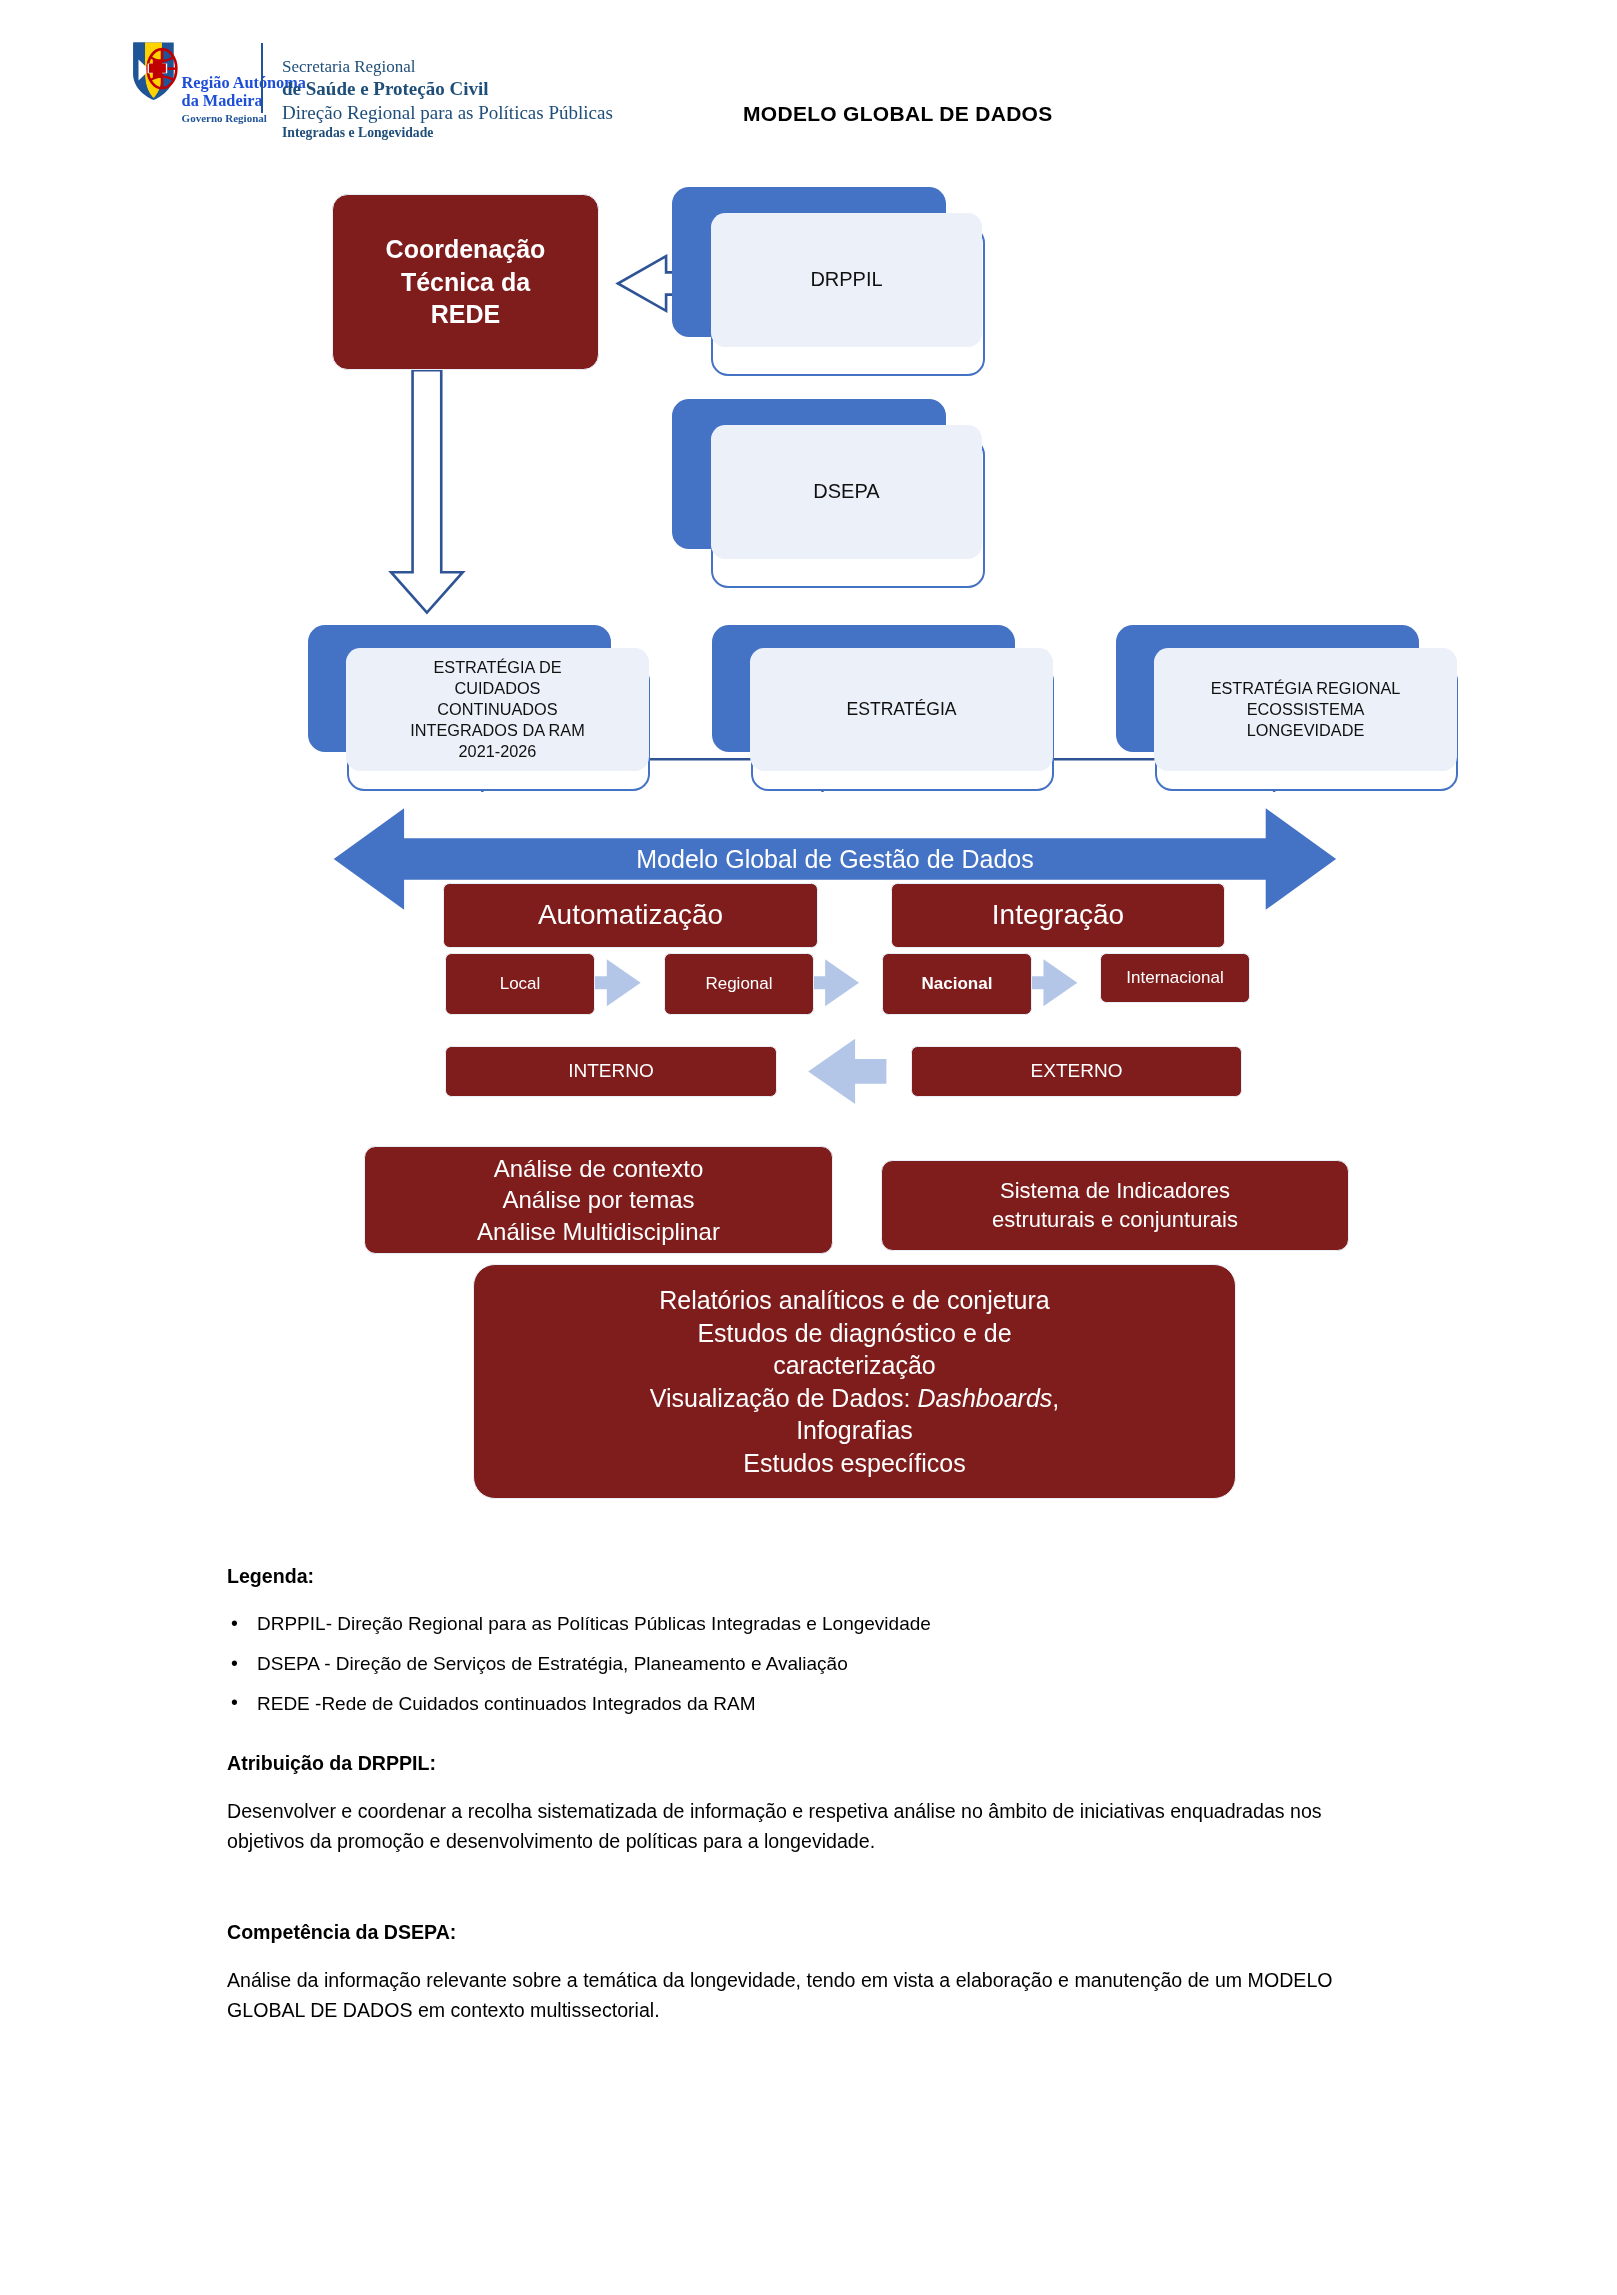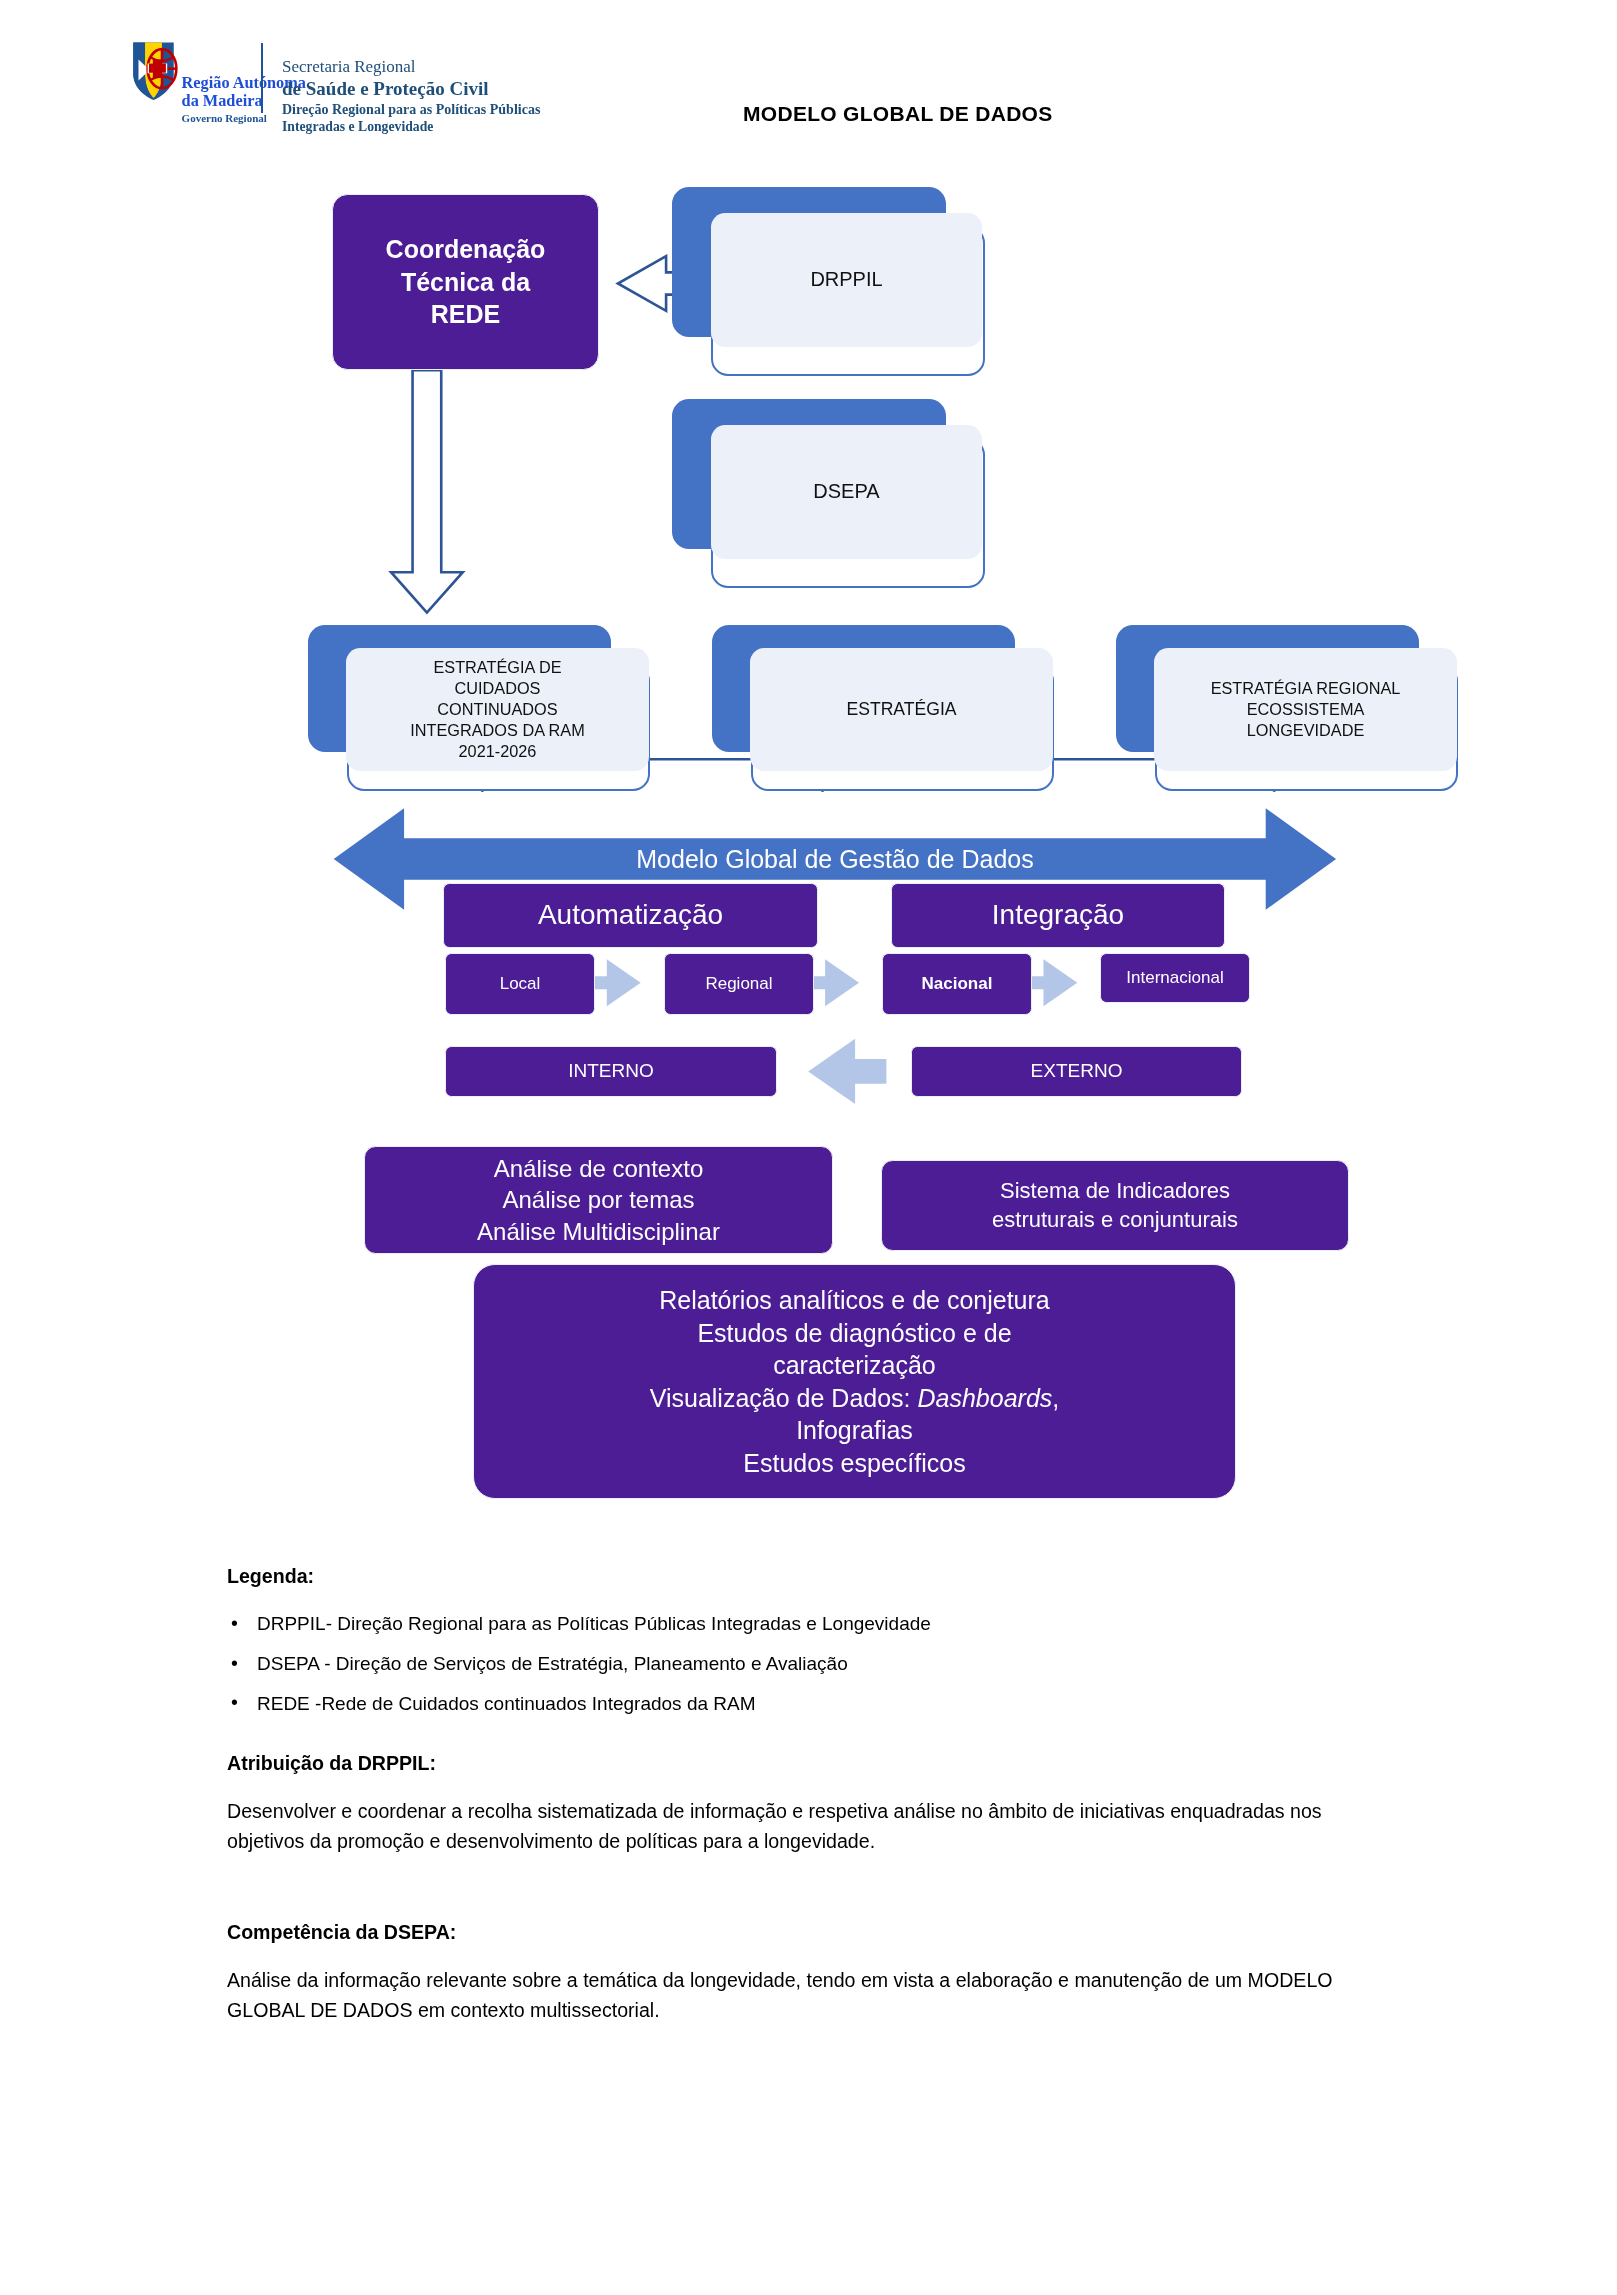--- a/index.html
+++ b/index.html
@@ -17,21 +17,21 @@
   .crest { width: 51px; height: 62px; margin-right: 2.6px; }
   .logo-text-block { margin-top: 34px; }
   .logo-line-1 { color: #1d4ed8; font-family: "Liberation Serif", serif; font-weight: bold; font-size: 16.3px; line-height: 1.12; white-space: nowrap; }
   .logo-line-2 { color: #1f5496; font-family: "Liberation Serif", serif; font-weight: bold; font-size: 11px; margin-top: 1.3px; white-space: nowrap; }
 
   .divider-rule { position: absolute; left: 261px; top: 43px; width: 2px; height: 70px; background: #1f5496; }
 
   .sec-block { position: absolute; left: 282px; top: 57px; color: #1f4e79; font-family: "Liberation Serif", serif; }
   .sec-l1 { font-size: 17px; line-height: 1.18; }
   .sec-l2 { font-size: 19px; font-weight: bold; line-height: 1.18; margin-top: 0.7px; }
-  .sec-l3 { font-size: 14px; font-weight: bold; line-height: 1.24; margin-top: 1.3px; }
+  .sec-l3 { font-size: 19px; font-weight: normal; line-height: 1.24; margin-top: 1.3px; }
   .sec-l4 { font-size: 13.7px; font-weight: bold; line-height: 1.24; }
 
   .doc-title {
     position: absolute; left: 743px; top: 102px;
     font-size: 21px; font-weight: bold; color: #000000;
     letter-spacing: 0.3px; white-space: nowrap;
   }
 
   
   .diagram { position: absolute; left: 0; top: 156px; width: 1617px; height: 1376px; }
@@ -42,21 +42,21 @@
   .dbox .plate-back { position: absolute; left: 0; top: 0; background: #4472C4; border-radius: 17px; }
   .dbox .plate-outline { position: absolute; background: #ffffff; border: 2px solid #4472C4; border-radius: 17px; }
   .dbox .plate-inner {
     position: absolute; background: #EBF0F9; border-radius: 14.3px;
     display: flex; align-items: center; justify-content: center; text-align: center;
   }
   .dbox .plate-inner span { color: #111111; line-height: 1.28; padding: 0 6.5px; }
 
   
   .sbox {
-    position: absolute; background: #4c1d95; border-radius: 15.6px;
+    position: absolute; background: #7f1d1d; border-radius: 15.6px;
     border: 1.3px solid #e9eff9;
     display: flex; align-items: center; justify-content: center; text-align: center;
     color: #ffffff; line-height: 1.3;
   }
   .sbox.rect { border-radius: 6.5px; }
   .sbox.soft { border-radius: 11.7px; }
 
   .band-label {
     position: absolute; color: #ffffff; font-size: 25px;
     white-space: nowrap; text-align: center;

